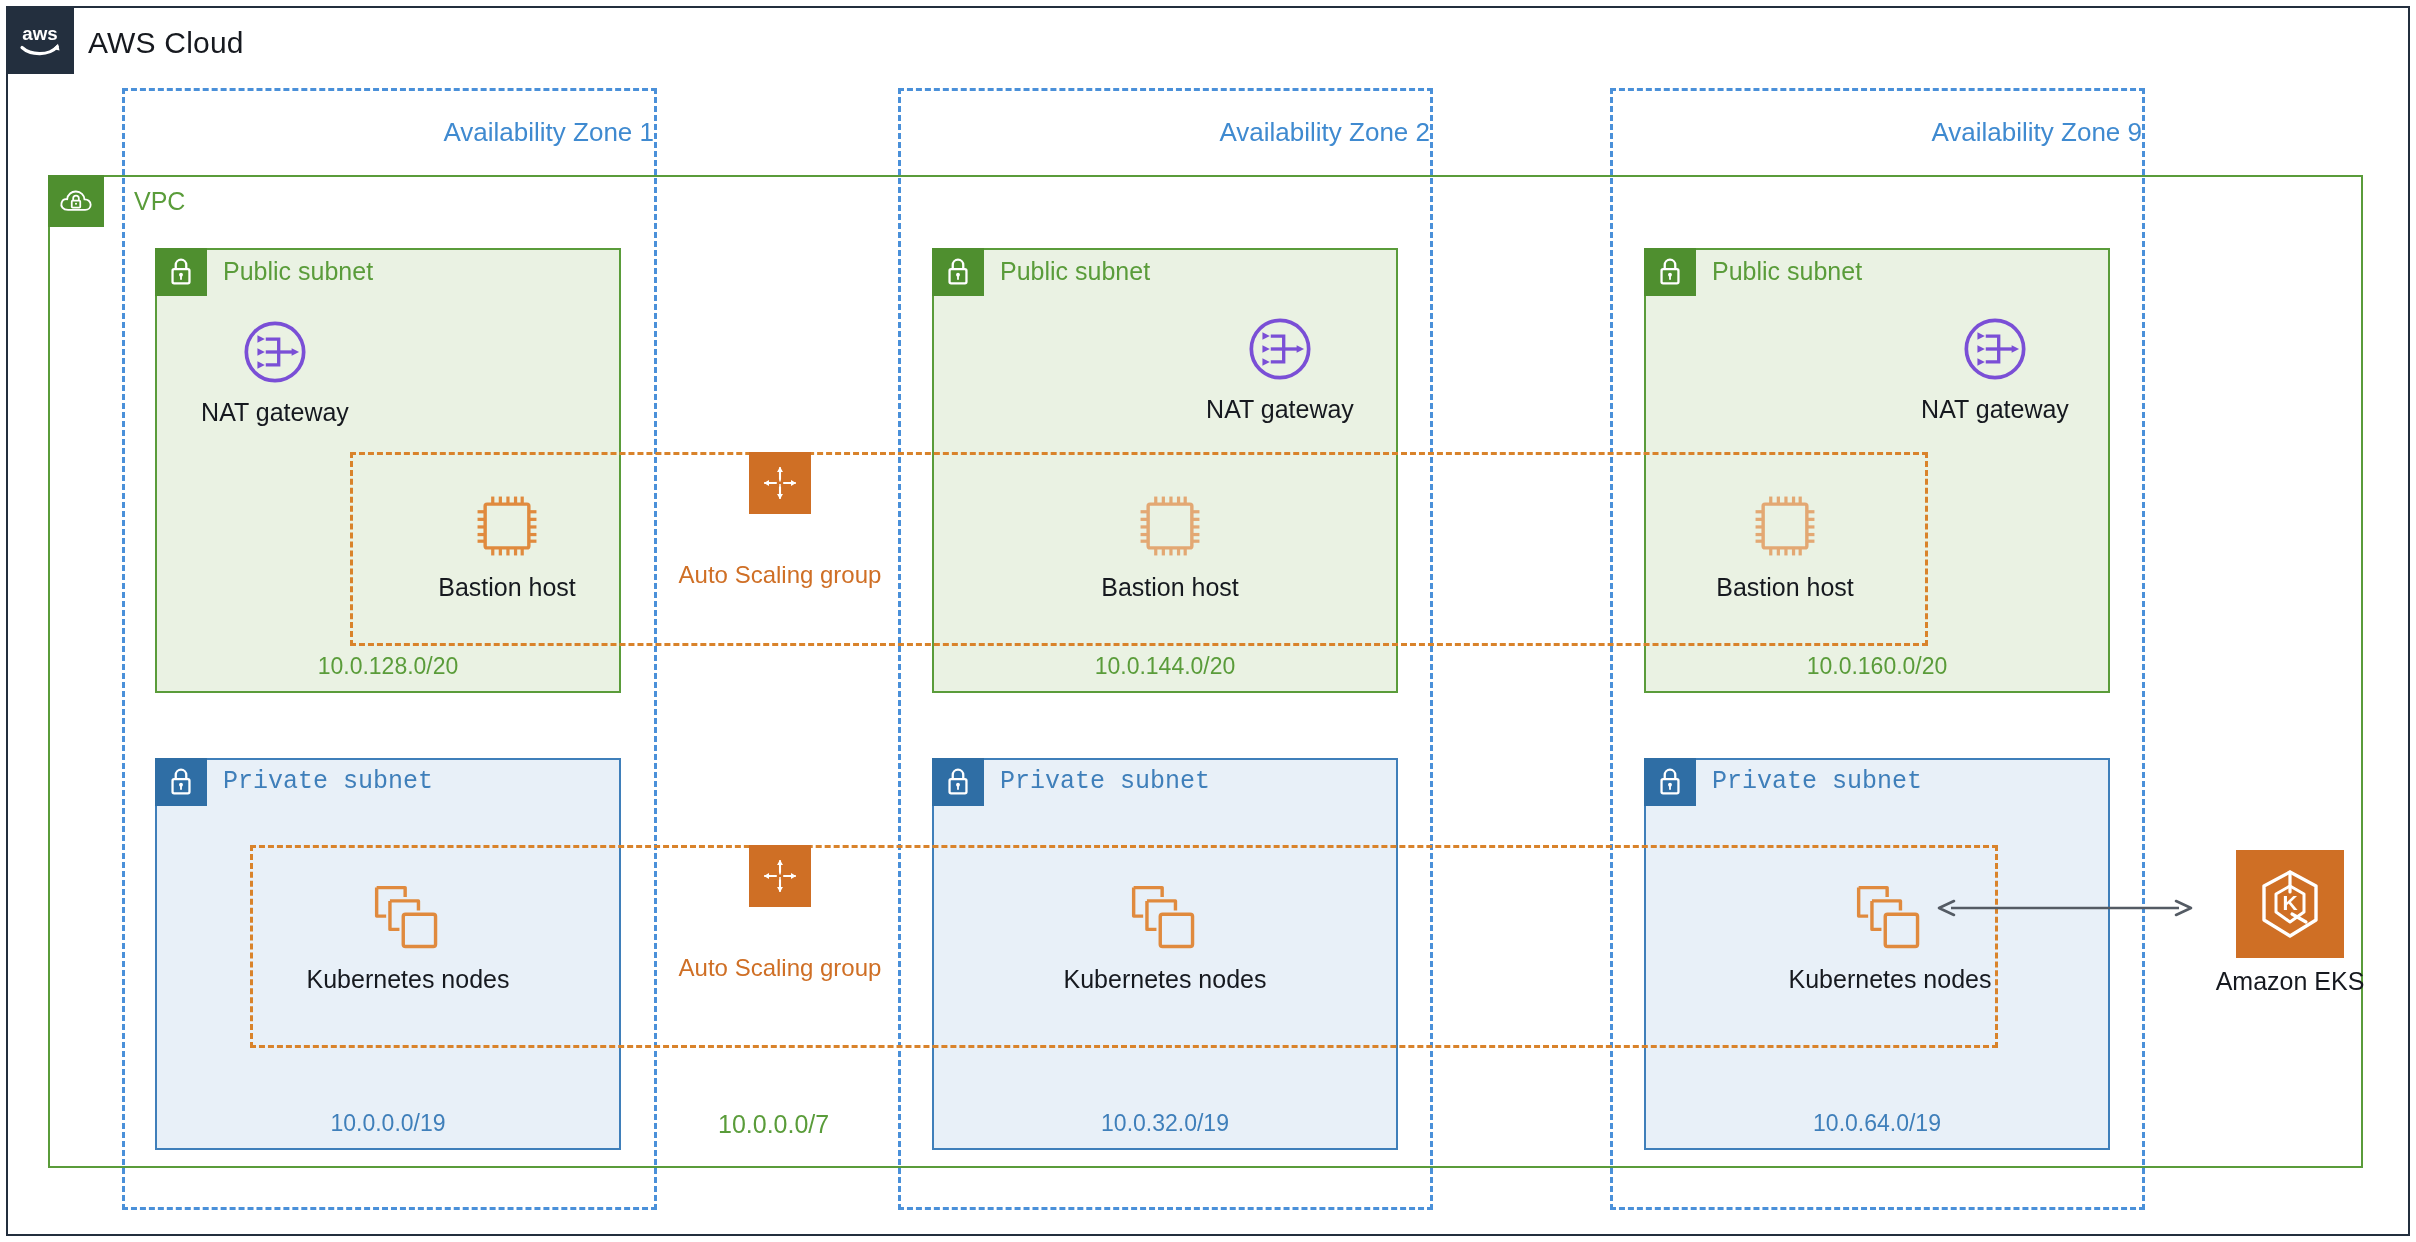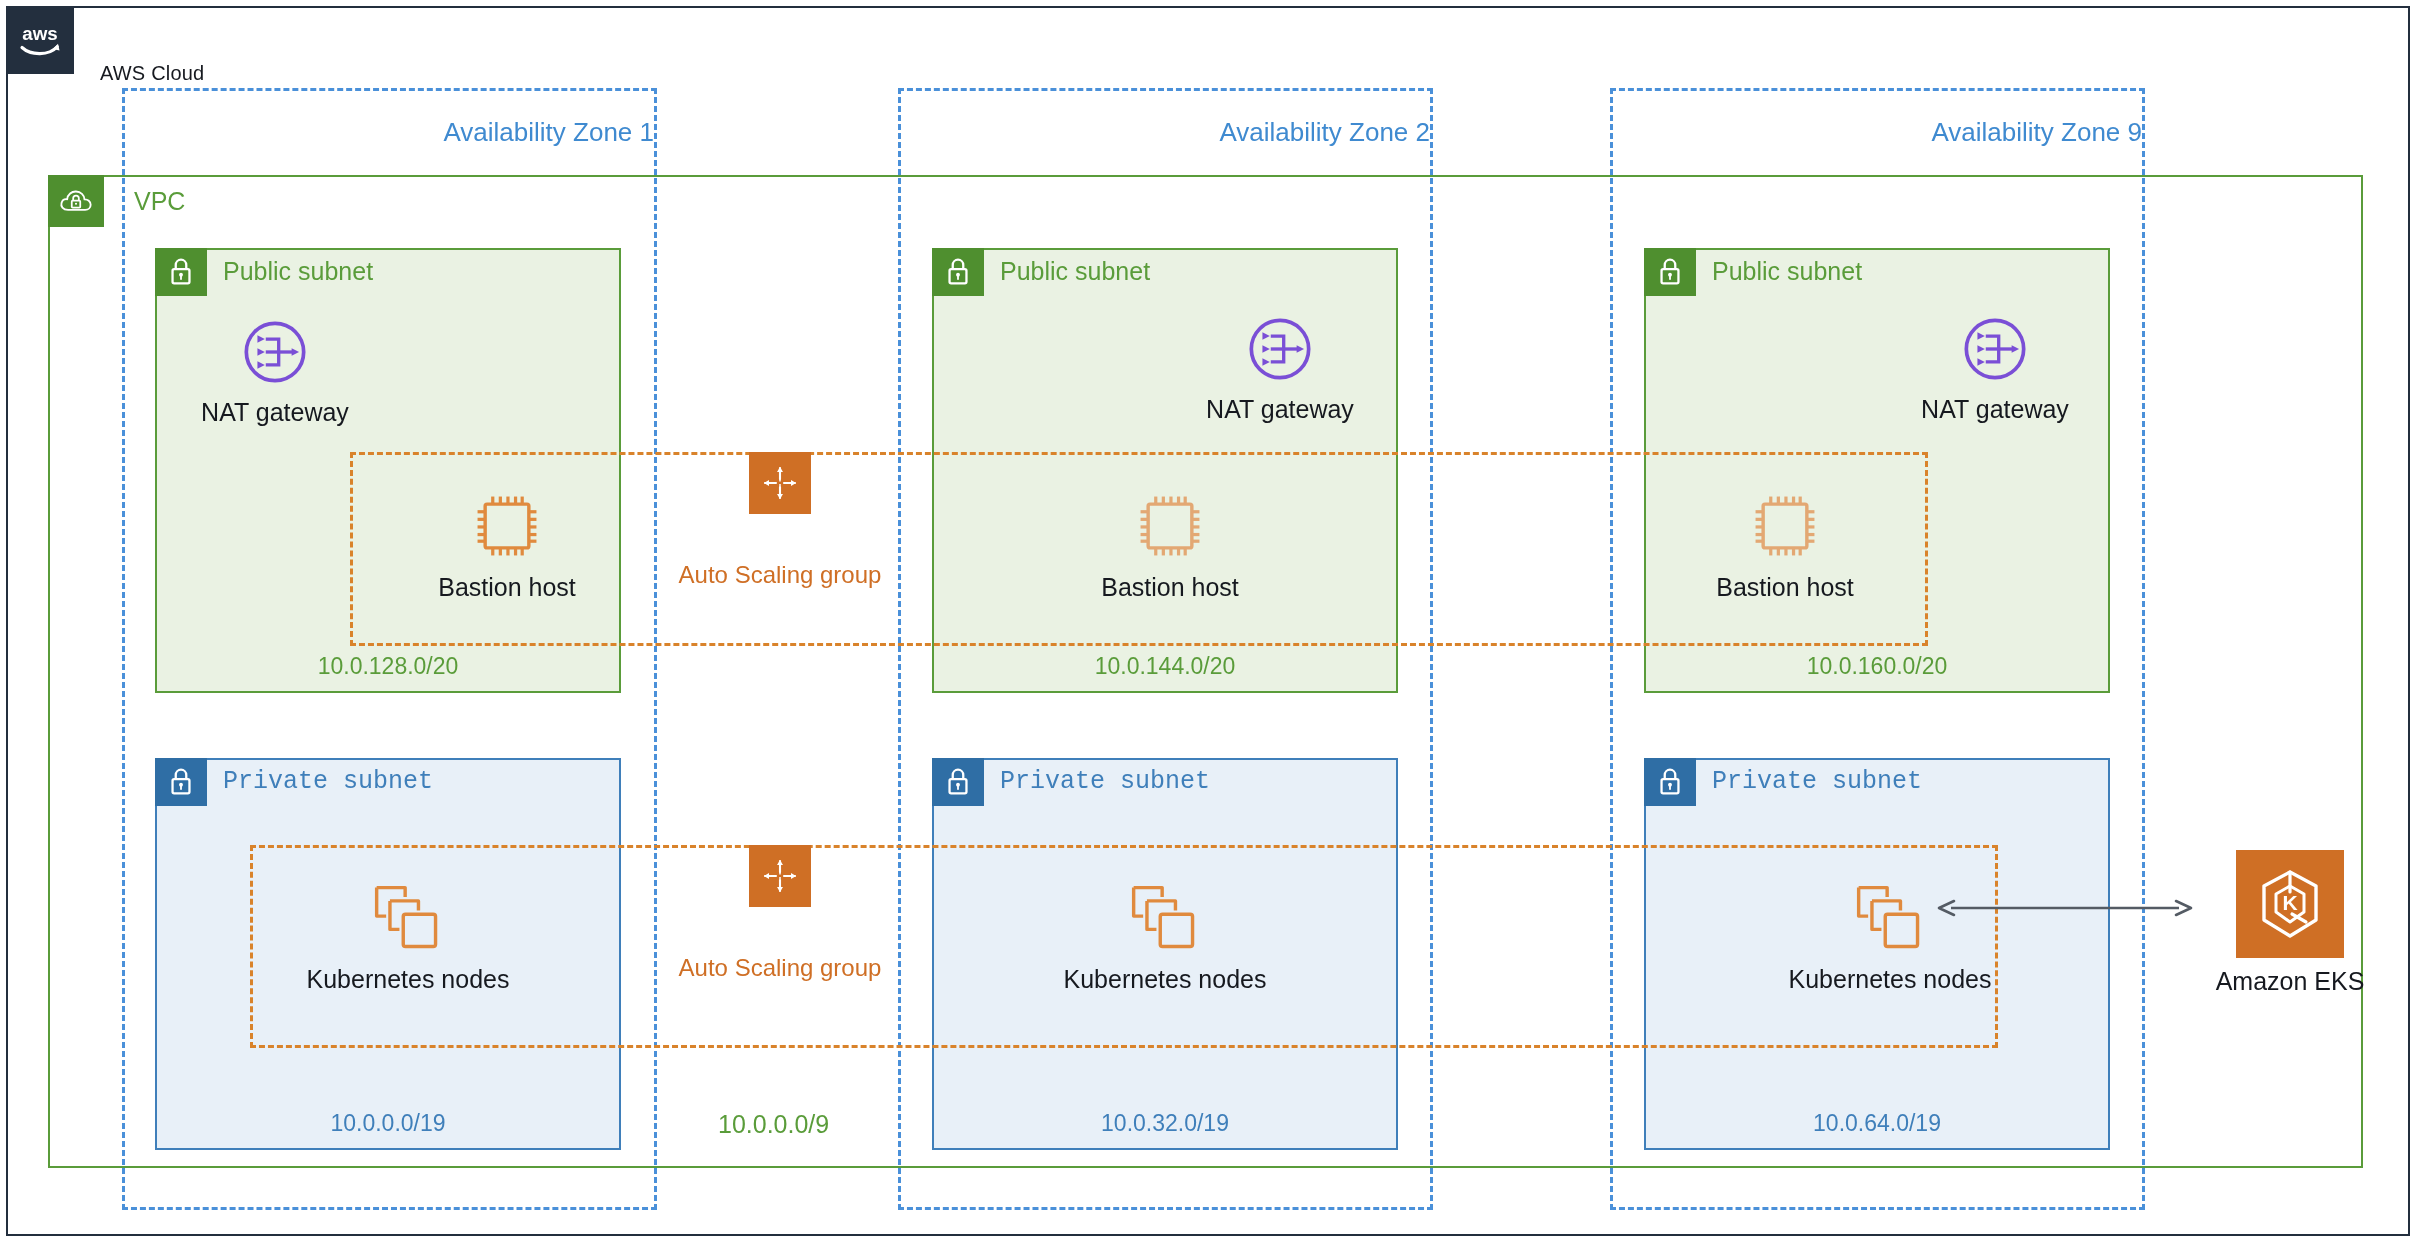--- a/index.html
+++ b/index.html
@@ -23,23 +23,23 @@
     position: absolute;
     left: 6px; top: 6px;
     width: 68px; height: 68px;
     background: #232f3e;
     display: flex; align-items: center; justify-content: center;
     z-index: 30;
   }
   .aws-logo-badge svg { width: 48px; height: 40px; display:block; }
   .aws-cloud-title {
     position: absolute;
-    left: 100px; top: 26px;
-    font-size: 20px; color: #16191f; letter-spacing: .2px;
-    z-index: 30; white-space: nowrap; margin-top: 36px;
+    left: 88px; top: 26px;
+    font-size: 30px; color: #16191f; letter-spacing: .2px;
+    z-index: 30; white-space: nowrap;
   }
 
   
   .az {
     position: absolute;
     top: 88px; height: 1122px;
     border: 3px dashed #4a90d9;
     z-index: 5;
   }
   .az-label {
@@ -170,21 +170,21 @@
     <svg viewBox="0 0 40 34" xmlns="http://www.w3.org/2000/svg">
       <path d="M11 27 C5 27, 2.5 23, 3.6 19.2 C4.5 16, 7.4 14.6, 10 15
                C10.6 9.6, 15 6, 20 6.2 C25.4 6.4, 29.4 10.4, 29.6 15.2
                C33.4 15, 36.6 17.6, 36.6 21.2 C36.6 24.6, 34 27, 30.4 27 Z" fill="none" stroke="#ffffff" stroke-width="2.1" stroke-linejoin="round"></path>
       <rect x="15.2" y="16.6" width="9.6" height="8" rx="1" fill="none" stroke="#ffffff" stroke-width="2"></rect>
       <path d="M16.8 16.6 v-2.6 a3.2 3.2 0 0 1 6.4 0 v2.6" fill="none" stroke="#ffffff" stroke-width="2"></path>
       <circle cx="20" cy="20.1" r="1.2" fill="#ffffff"></circle>
     </svg>
   </div>
   <div class="vpc-title">VPC</div>
-  <div class="vpc-cidr" style="left:718px; top:1110px;">10.0.0.0/9</div>
+  <div class="vpc-cidr" style="left:718px; top:1110px;">10.0.0.0/7</div>
 
   <div class="subnet public" style="left:155px; top:248px; width:466px; height:445px;">
     <div class="subnet-body"></div>
     <div class="subnet-badge">
       <svg viewBox="0 0 24 28" xmlns="http://www.w3.org/2000/svg">
         <rect x="4.6" y="11.4" width="14.8" height="12.6" rx="1.4" fill="none" stroke="#ffffff" stroke-width="2"></rect>
         <path d="M7.4 11.4 V7.8 a4.6 4.6 0 0 1 9.2 0 v3.6" fill="none" stroke="#ffffff" stroke-width="2"></path>
         <circle cx="12" cy="16.4" r="1.7" fill="#ffffff"></circle>
         <rect x="11.2" y="16.8" width="1.6" height="4" fill="#ffffff"></rect>
       </svg>

